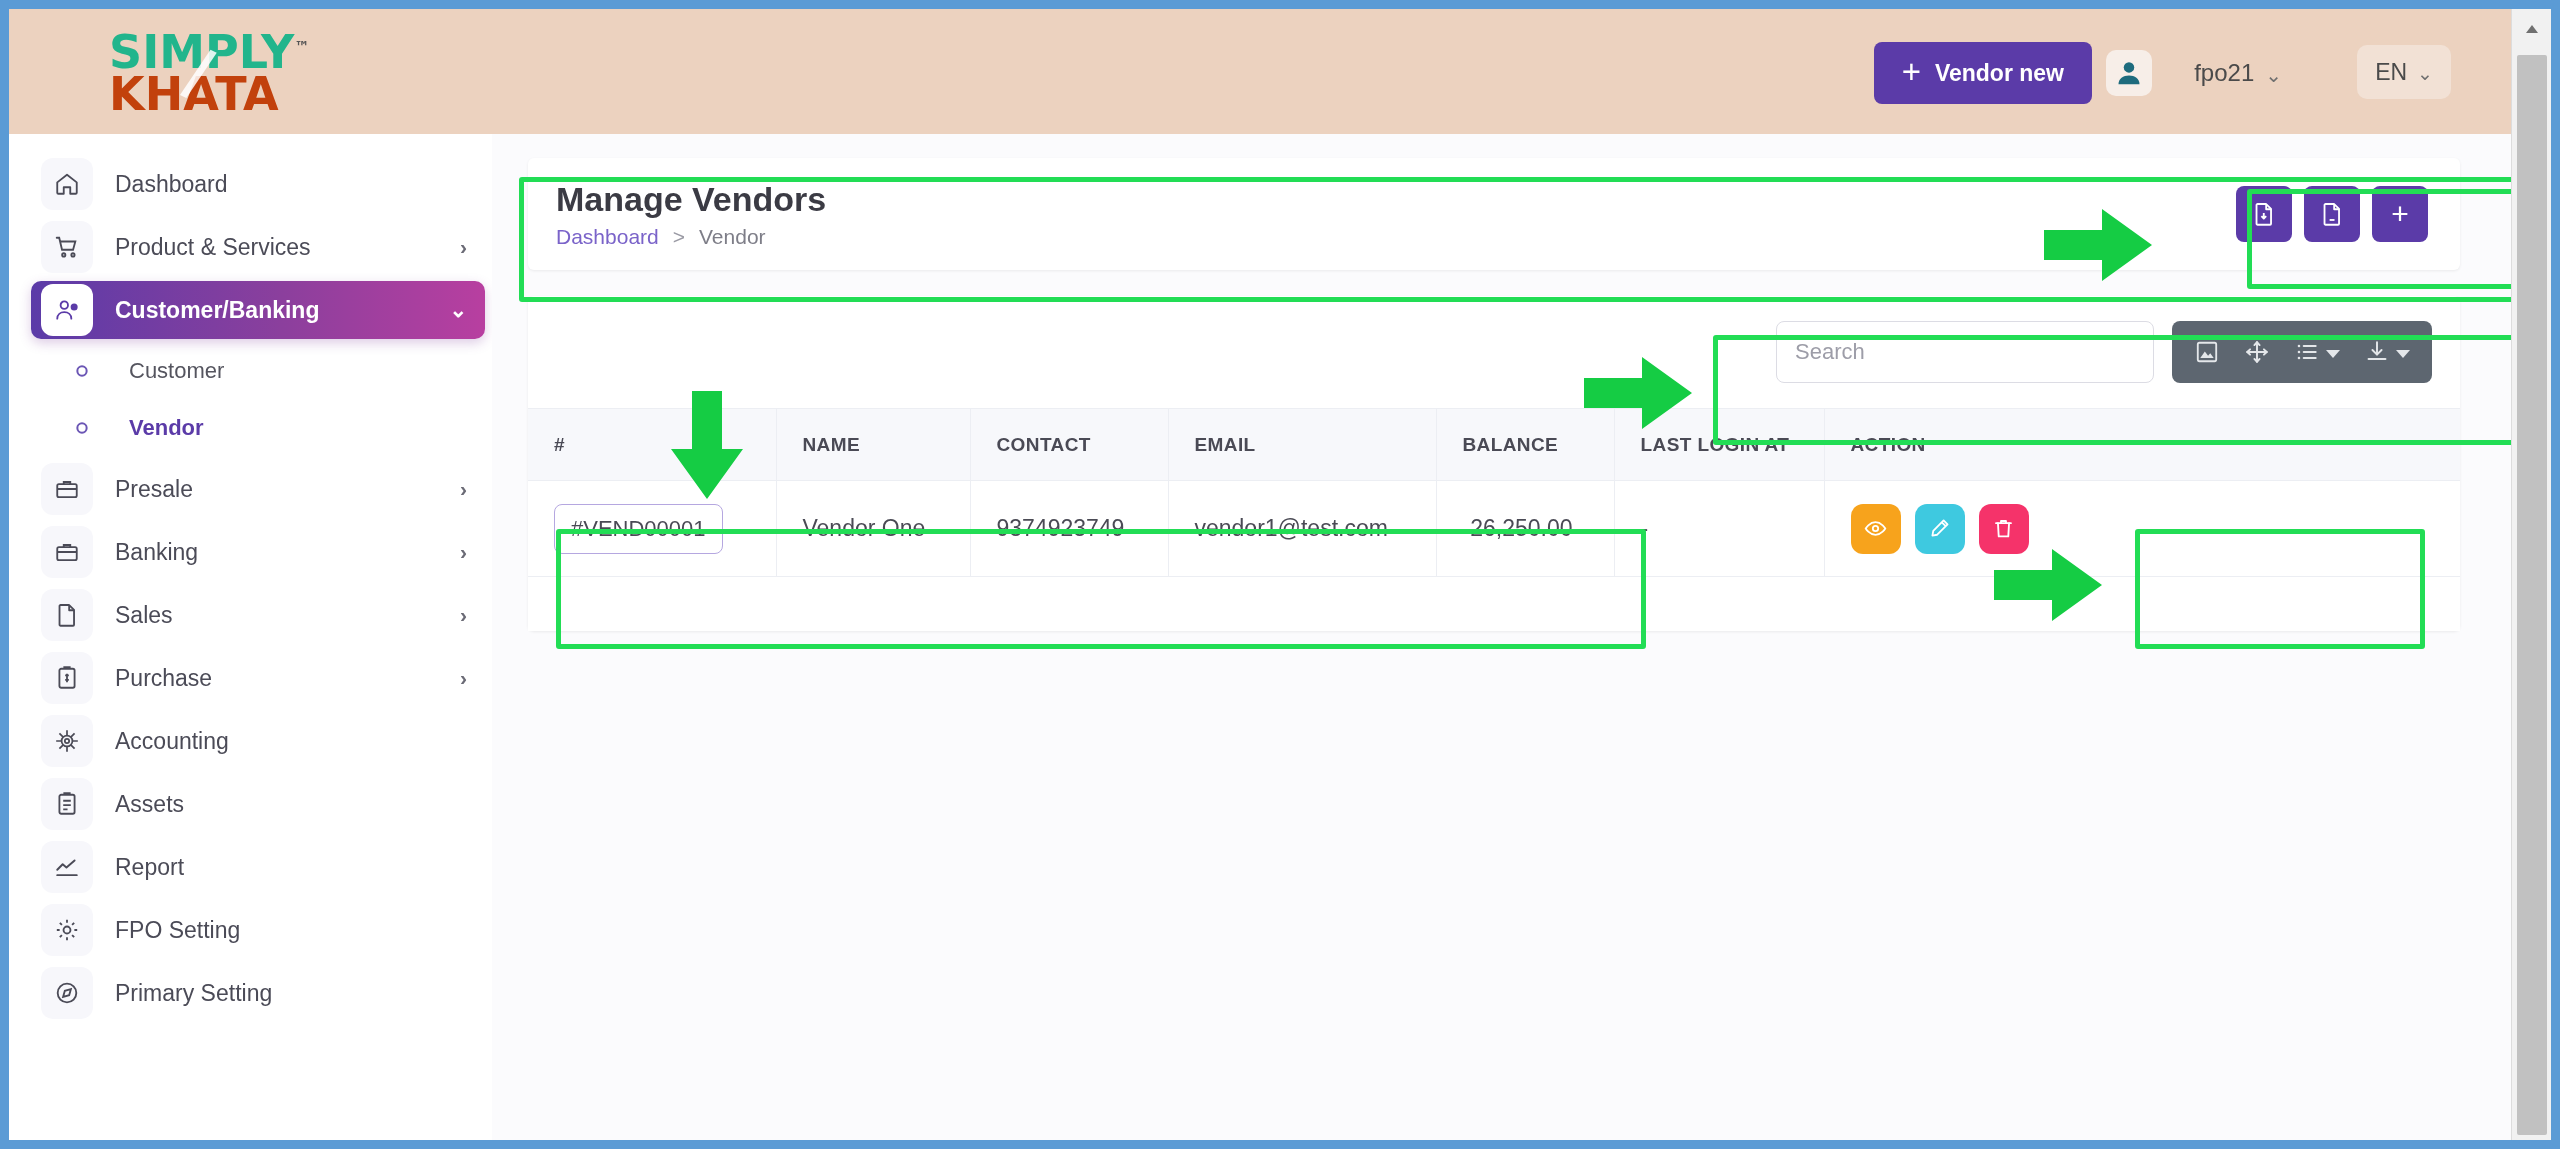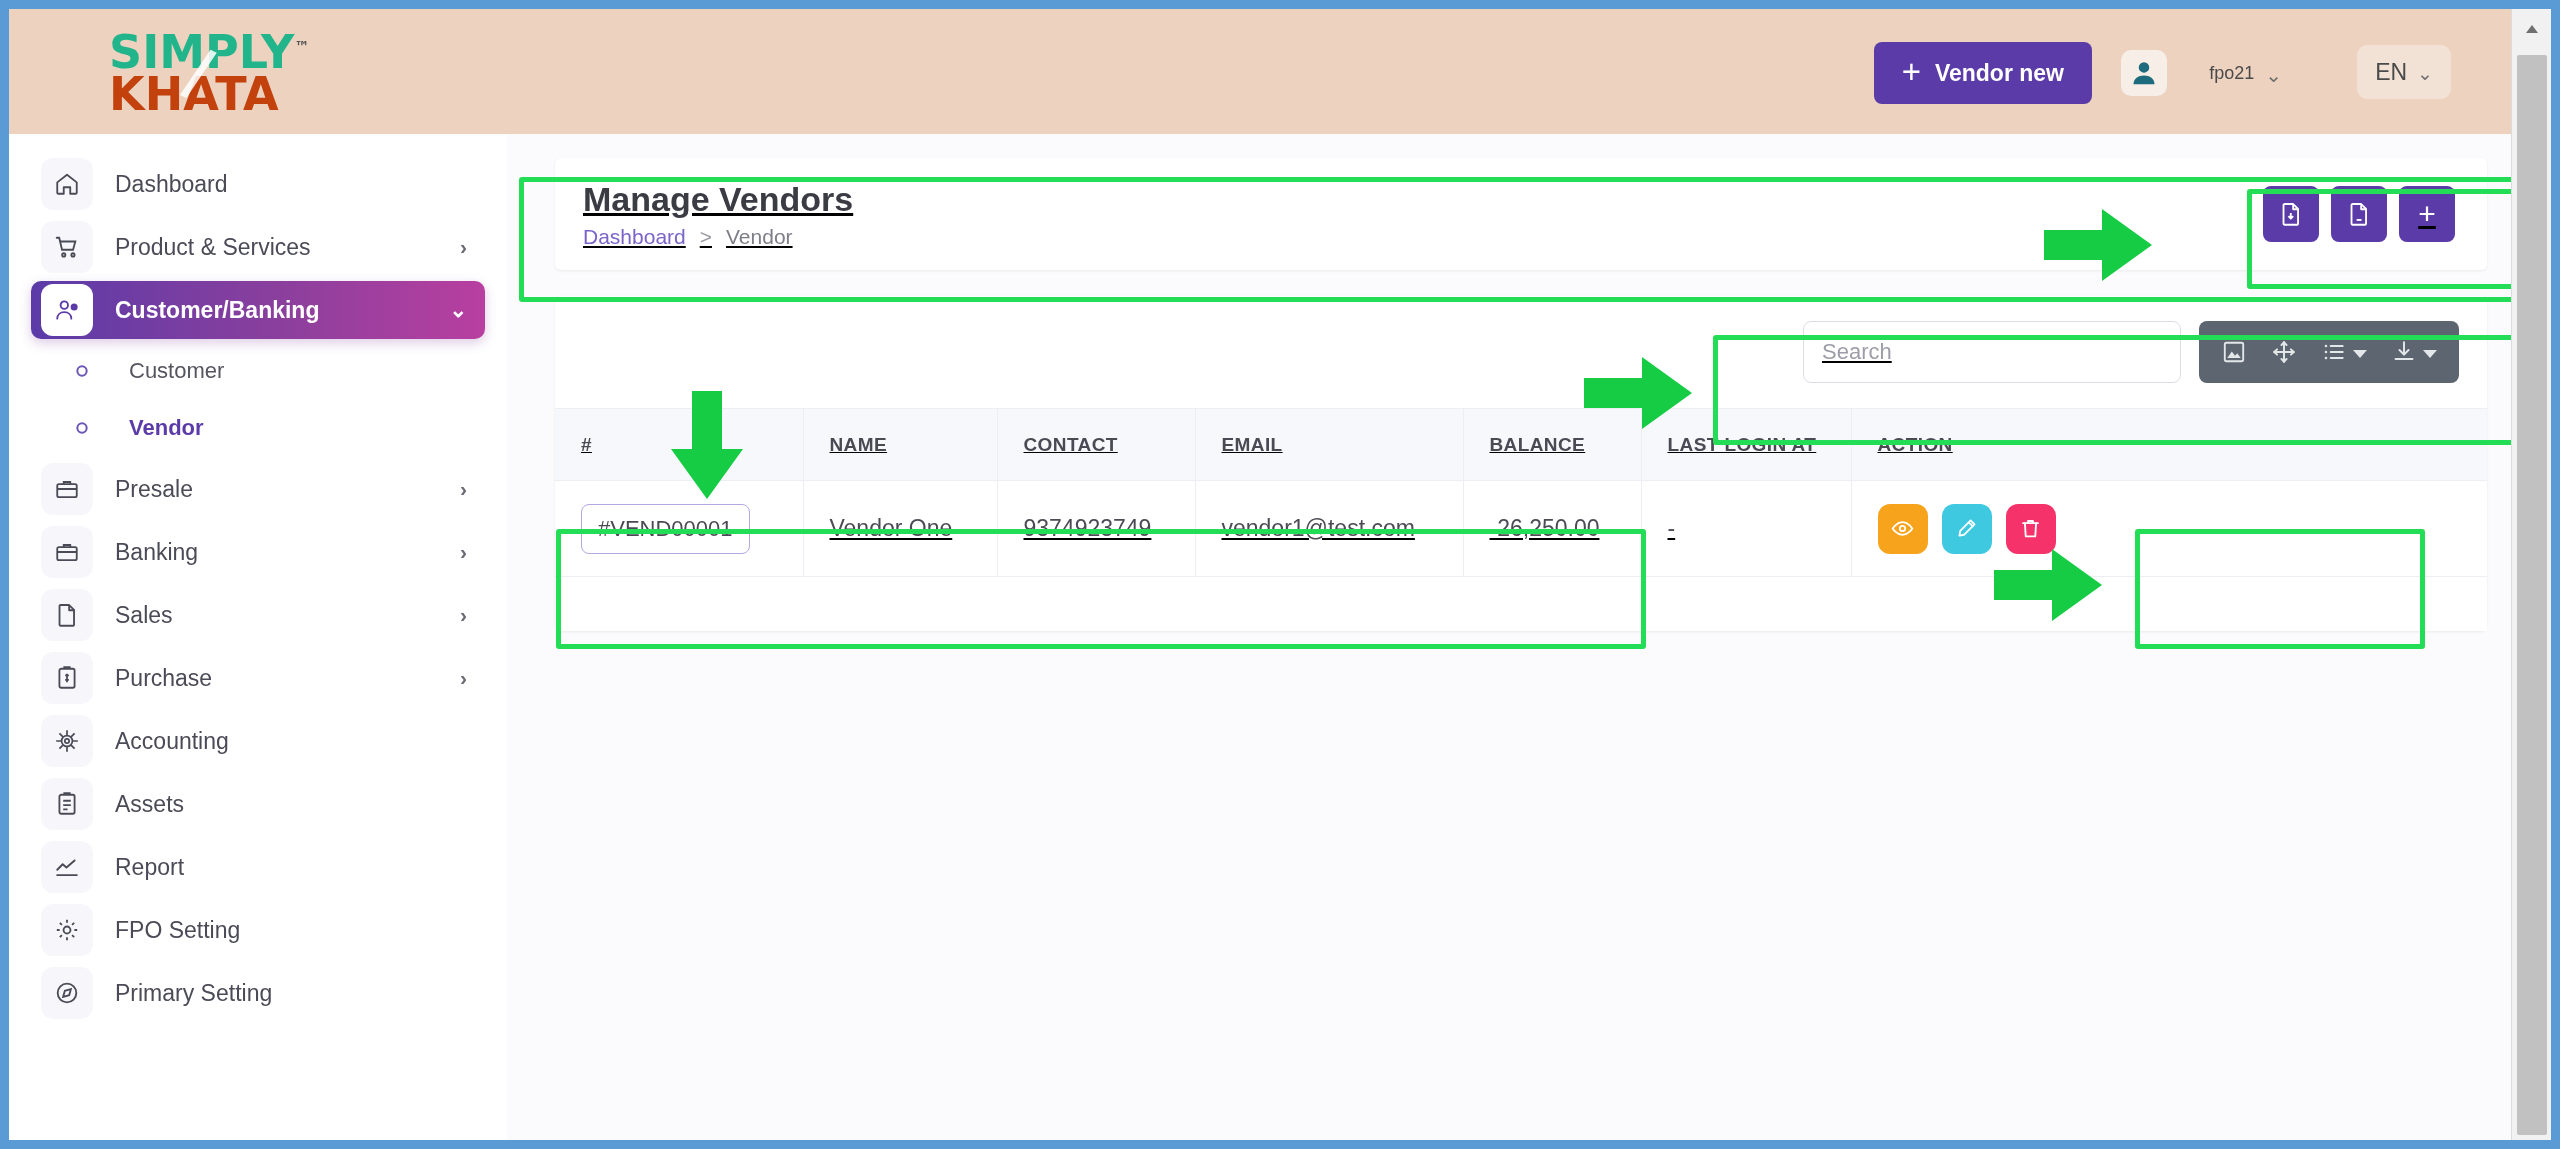--- a/index.html
+++ b/index.html
@@ -73,21 +73,21 @@
     height: 64px;
     display: flex; align-items: center; gap: 11px;
     padding: 0 10px; border-radius: 10px;
     cursor: pointer;
   }
   #avatar {
     width: 46px; height: 46px; border-radius: 10px;
     background: #f7eee8;
     display: flex; align-items: center; justify-content: center;
   }
-  #user-chip .uname { font-size: 18px; color: #4a4a4a; margin-left: 31px; }
+  #user-chip .uname { font-size: 24px; color: #4a4a4a; margin-left: 31px; }
   #user-chip .chev { font-size: 20px; color: #6f6f6f; margin-top: 3px; }
 
   #lang-chip {
     position: absolute; right: 60px; top: 36px;
     height: 54px; padding: 0 18px;
     background: #f2e1d5; border-radius: 10px;
     display: flex; align-items: center; gap: 10px;
     cursor: pointer;
   }
   #lang-chip .lbl { font-size: 23px; color: #4a4a4a; font-weight: 500; }
@@ -133,25 +133,24 @@
     cursor: pointer;
   }
   .sub-item .dot-ic {
     width: 26px; display: flex; justify-content: center; align-items: center;
   }
   .sub-item .lbl { margin-left: 34px; font-size: 22px; color: #55555f; }
   .sub-item.active .lbl { color: #5b3ba8; font-weight: 700; }
 
   
   #main {
-    position: absolute; left: 510px; top: 125px;
+    position: absolute; left: 483px; top: 125px;
     width: 2004px; height: 1006px;
     background: #fbfbfd;
     padding: 24px 36px;
-    text-decoration: underline;
   }
 
   .card {
     background: #ffffff;
     border-radius: 6px;
     box-shadow: 0 1px 3px rgba(0,0,0,.07);
   }
 
   
   #title-card {

